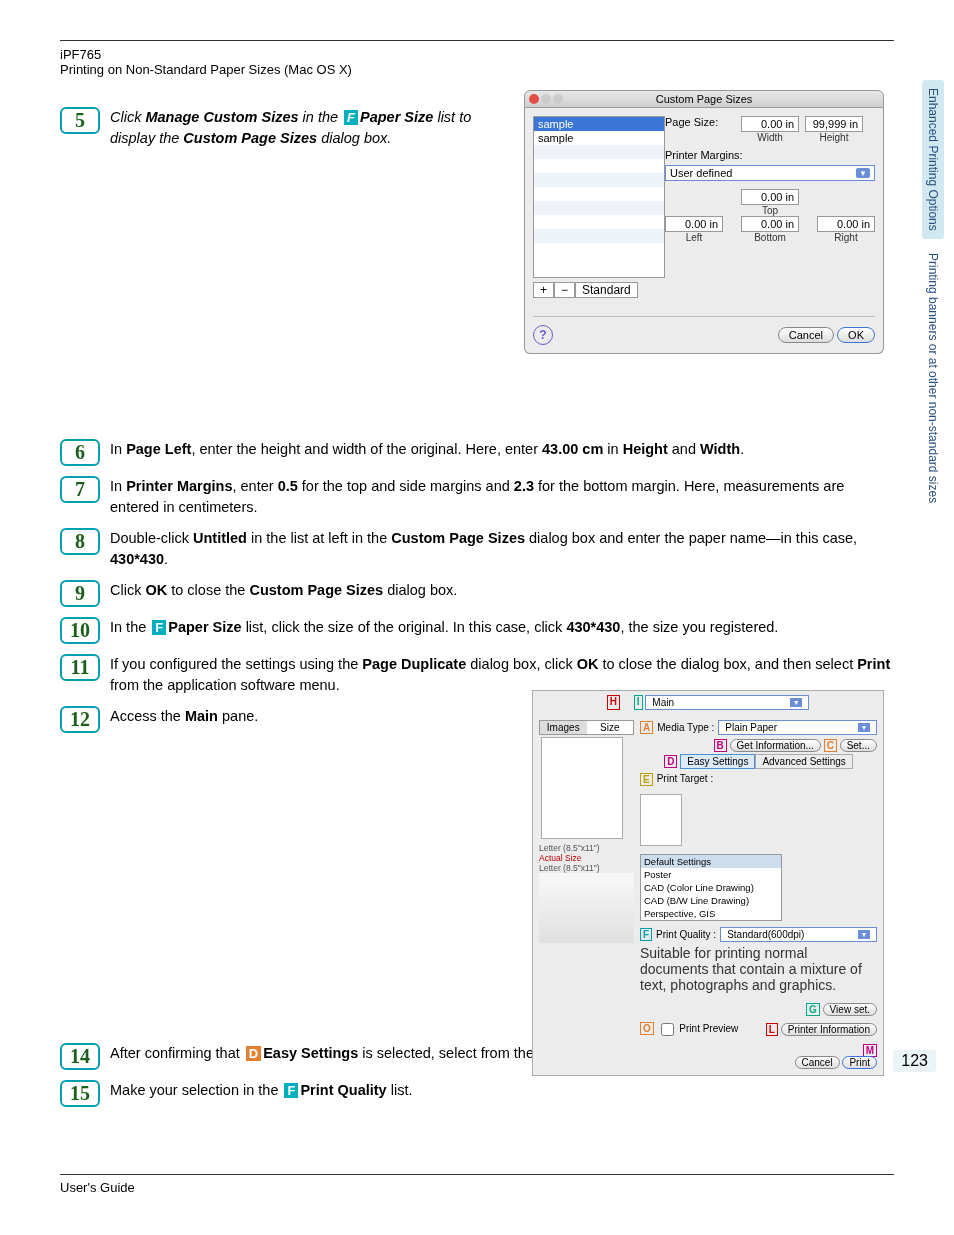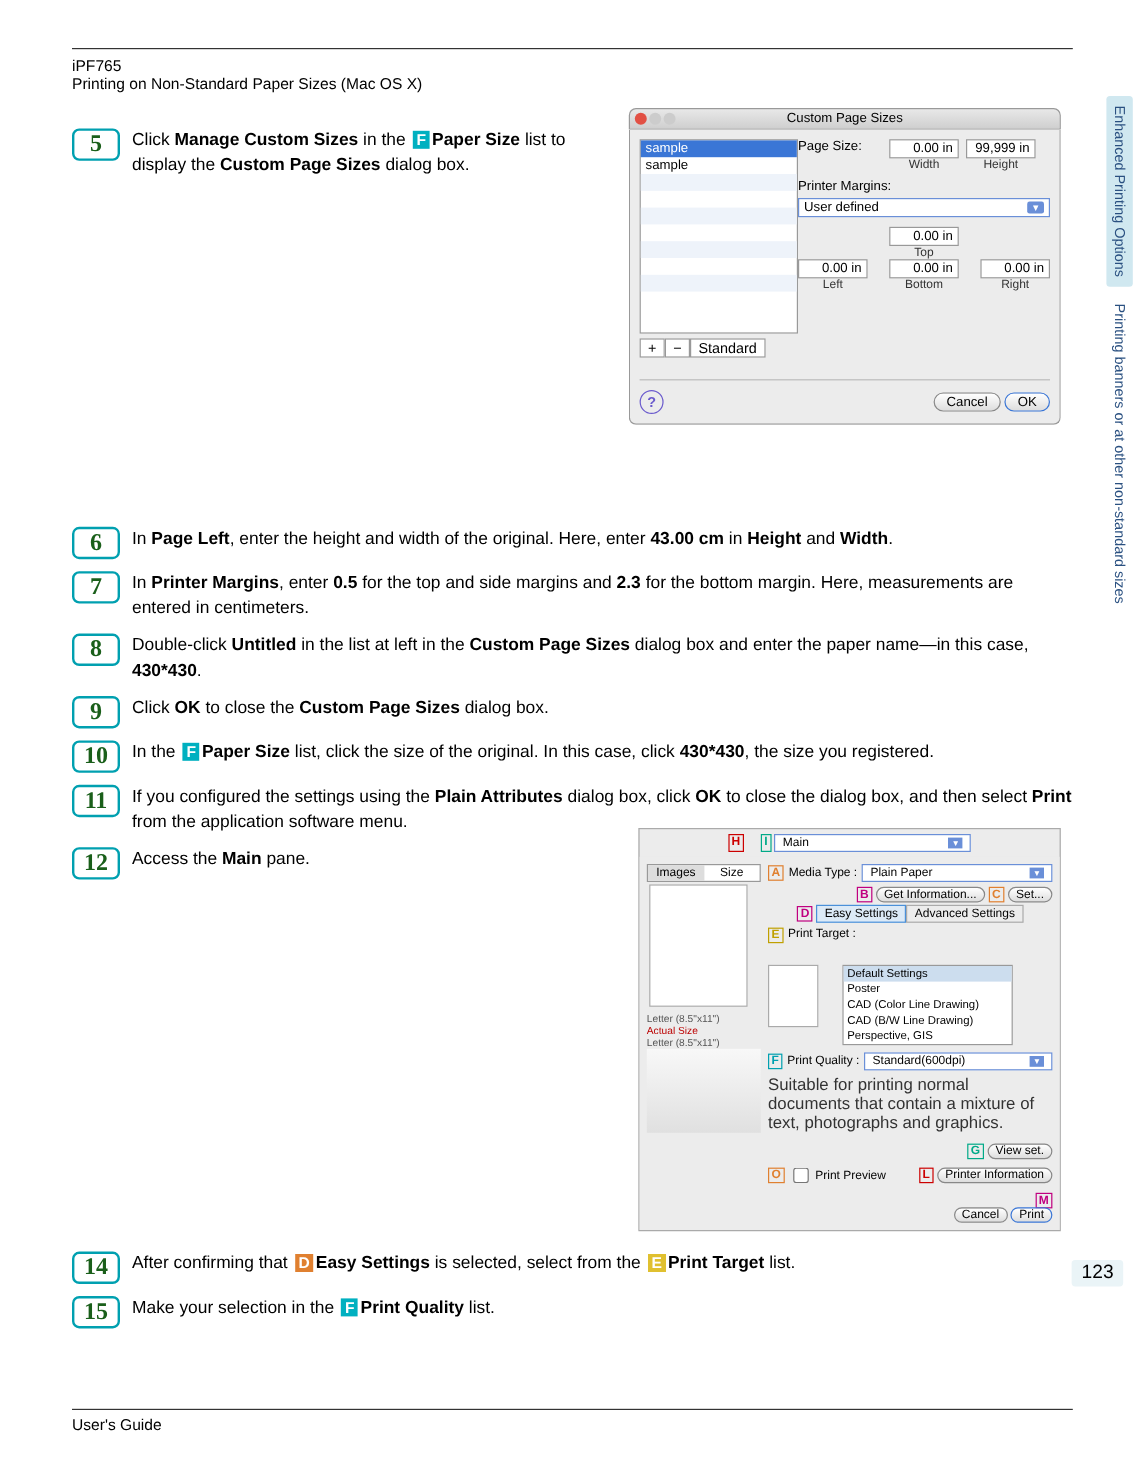--- a/index.html
+++ b/index.html
@@ -70,21 +70,21 @@
     <span>Printing on Non-Standard Paper Sizes (Mac OS X)</span>
   </div>
 
   <div class="side-tabs">
     <div class="tab tab1">Enhanced Printing Options</div>
     <div class="tab tab2">Printing banners or at other non-standard sizes</div>
   </div>
 
   <div class="step-row" style="margin-bottom:290px;">
     <div class="step-num"><div class="num-box"><span>5</span></div></div>
-    <div class="step-text" style="max-width:390px;">
+    <div class="step-text" style="max-width:390px;font-style:italic;">
       <span>Click </span><b>Manage Custom Sizes</b><span> in the </span><span class="letterF">F</span><b>Paper Size</b><span> list to display the </span><b>Custom Page Sizes</b><span> dialog box.</span>
     </div>
   </div>
 
   <div class="dialog5">
     <div class="dlg-title">
       <div class="traffic">
           <span style="background:#e25044"></span>
           <span style="background:#ccc"></span>
           <span style="background:#ccc"></span>
@@ -168,21 +168,21 @@
     <div class="step-text"><span>Click </span><b>OK</b><span> to close the </span><b>Custom Page Sizes</b><span> dialog box.</span></div>
     </div>
 
   <div class="step-row">
       <div class="step-num"><div class="num-box"><span>10</span></div></div>
     <div class="step-text"><span>In the </span><span class="letterF">F</span><b>Paper Size</b><span> list, click the size of the original. In this case, click </span><b>430*430</b><span>, the size you registered.</span></div>
     </div>
 
   <div class="step-row">
       <div class="step-num"><div class="num-box"><span>11</span></div></div>
-    <div class="step-text"><span>If you configured the settings using the </span><b>Plain Attributes</b><span> dialog box, click </span><b>OK</b><span> to close the dialog box, and then select </span><b>Print</b><span> from the application software menu.</span></div>
+    <div class="step-text"><span>If you configured the settings using the </span><b>Page Duplicate</b><span> dialog box, click </span><b>OK</b><span> to close the dialog box, and then select </span><b>Print</b><span> from the application software menu.</span></div>
     </div>
 
   <div class="step-row" style="margin-bottom:310px;">
       <div class="step-num"><div class="num-box"><span>12</span></div></div>
     <div class="step-text" style="max-width:390px;"><span>Access the </span><b>Main</b><span> pane.</span></div>
     </div>
 
   <div class="dialog12 d12">
     <div class="tabrow">
       <span class="letter lH">H</span>&nbsp;&nbsp;&nbsp;&nbsp;&nbsp;<span class="letter lI">I</span>&nbsp;
@@ -212,21 +212,21 @@
                 <span>Plain Paper</span>
                 <span class="arr2">▾</span>
               </div>
             </div>
           <div style="text-align:right;margin-top:4px;"><span class="letter lB">B</span> <span class="btn2">Get Information...</span> <span class="letter lC">C</span> <span class="btn2">Set...</span></div>
           <div style="text-align:center;margin-top:4px;"><span class="letter lD">D</span> <span style="border:1px solid #4a90d9;background:#dceaf7;padding:1px 6px;">Easy Settings</span><span style="border:1px solid #aaa;padding:1px 6px;">Advanced Settings</span></div>
           <div style="display:flex;gap:4px;margin-top:6px;">
               <span class="letter lE">E</span>
               <span>Print Target :</span>
             </div>
-          <div style="display:flex;gap:20px;margin-top:18px;">
+          <div style="display:flex;gap:8px;margin-top:8px;flex-direction:column;">
             <div style="width:40px;height:50px;border:1px solid #aaa;background:#fff"></div>
             <div class="listb">
               <div style="background:#cde">Default Settings</div>
               <div>Poster</div>
               <div>CAD (Color Line Drawing)</div>
               <div>CAD (B/W Line Drawing)</div>
               <div>Perspective, GIS</div>
             </div>
           </div>
           <div style="display:flex;align-items:center;gap:4px;margin-top:6px;">

